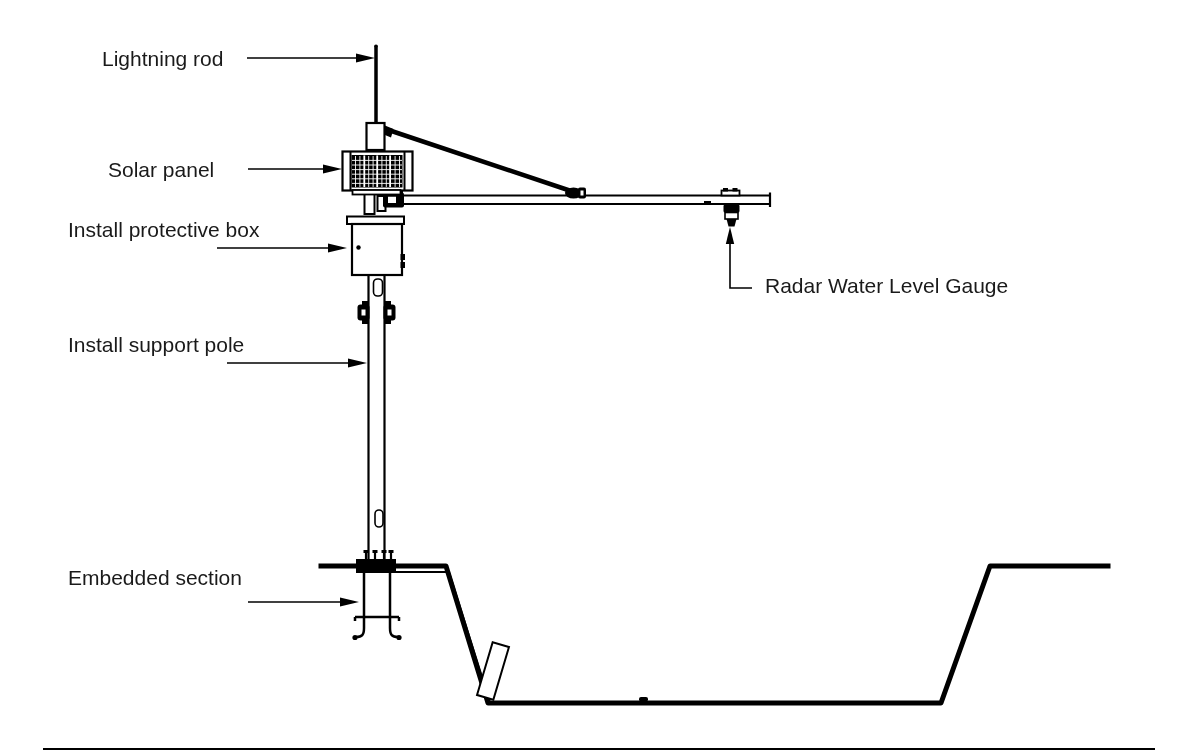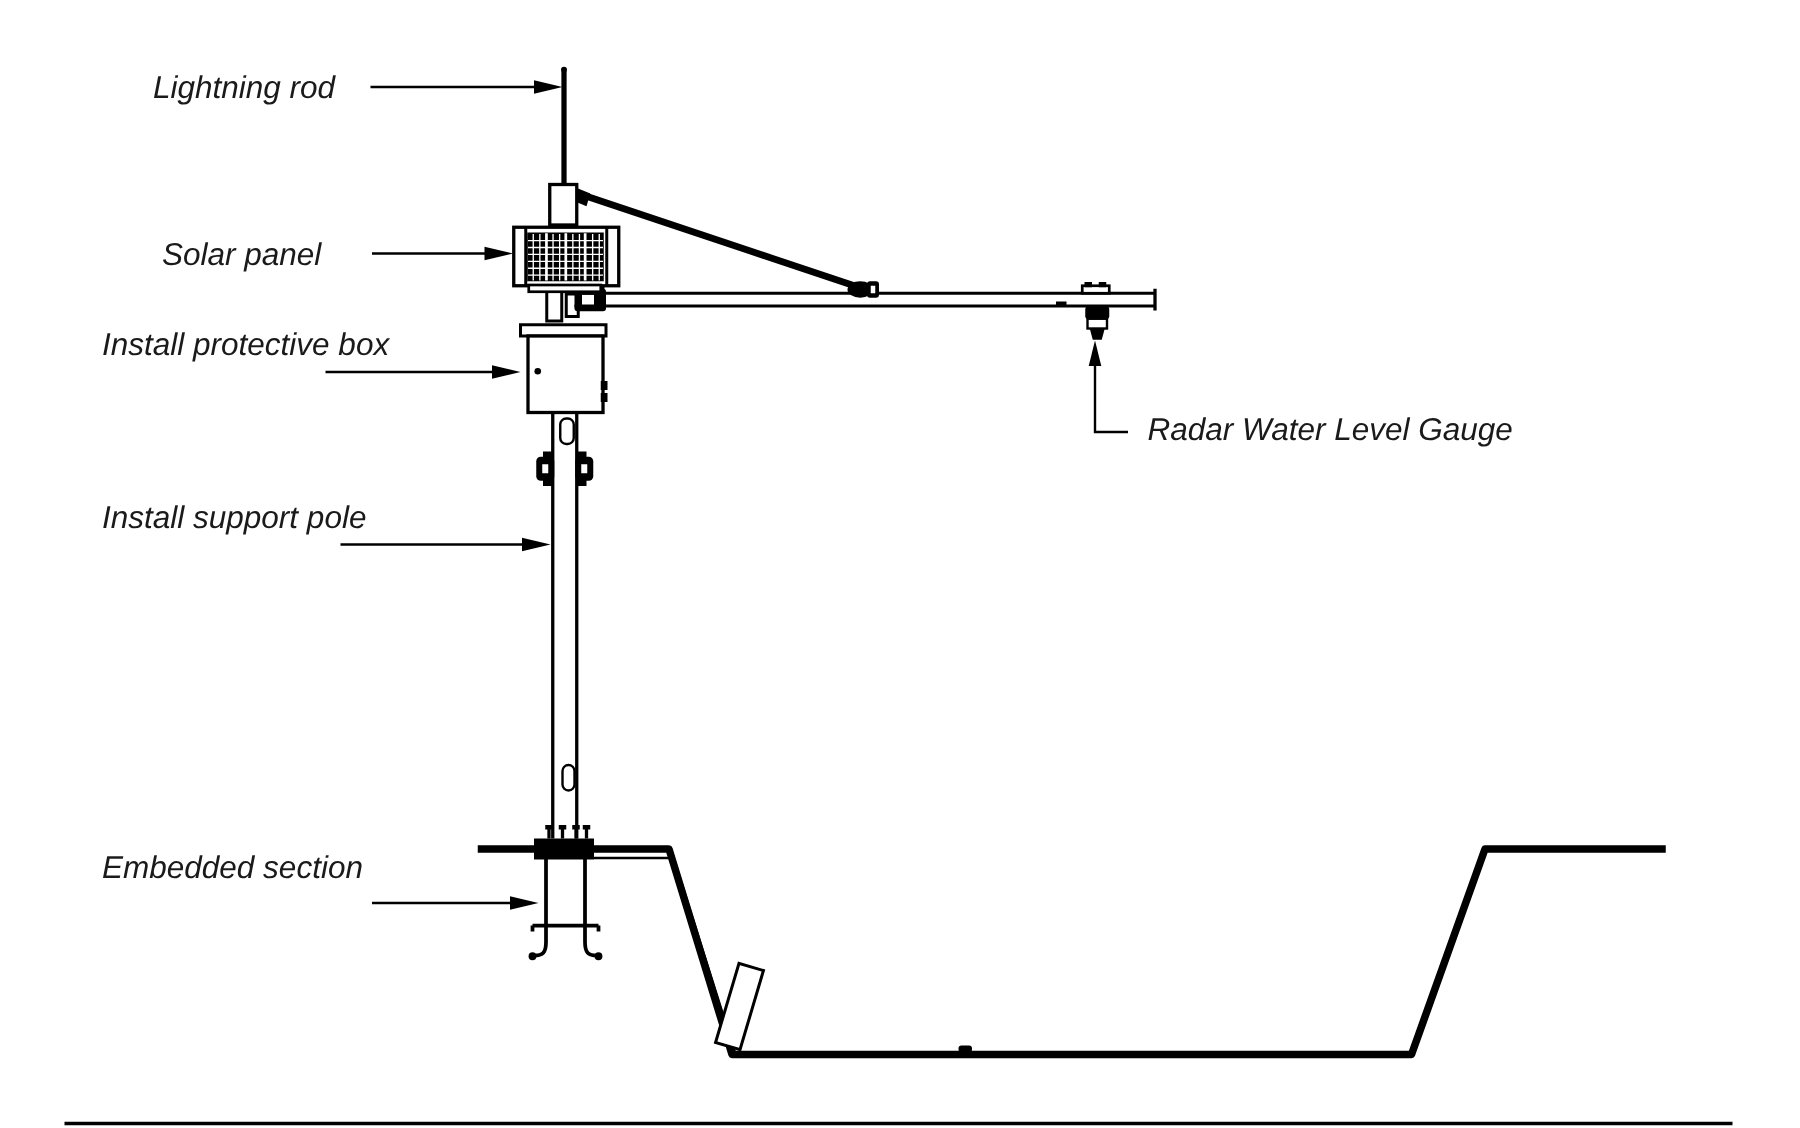--- a/index.html
+++ b/index.html
@@ -1,18 +1,18 @@
 <!DOCTYPE html>
 <html><head>
 <meta charset="utf-8">
 <style>
   html,body{margin:0;padding:0;background:#fff;}
   .stage{
     position:relative;width:1200px;height:752px;background:var(--bg,#fff);
-    overflow:hidden;font-family:"Liberation Sans","DejaVu Sans",sans-serif;font-style:italic;
+    overflow:hidden;font-family:"Liberation Sans","DejaVu Sans",sans-serif;
   }
   svg{display:block}
   .diagram-label{
     font-family:"Liberation Sans","DejaVu Sans",sans-serif;
     font-size:21px;fill:var(--txt,#1a1a1a);
   }
   .ln{stroke:var(--ln,#000);fill:none}
   .fl{fill:var(--ln,#000);stroke:none}
   .wh{fill:#fff}
 </style>

